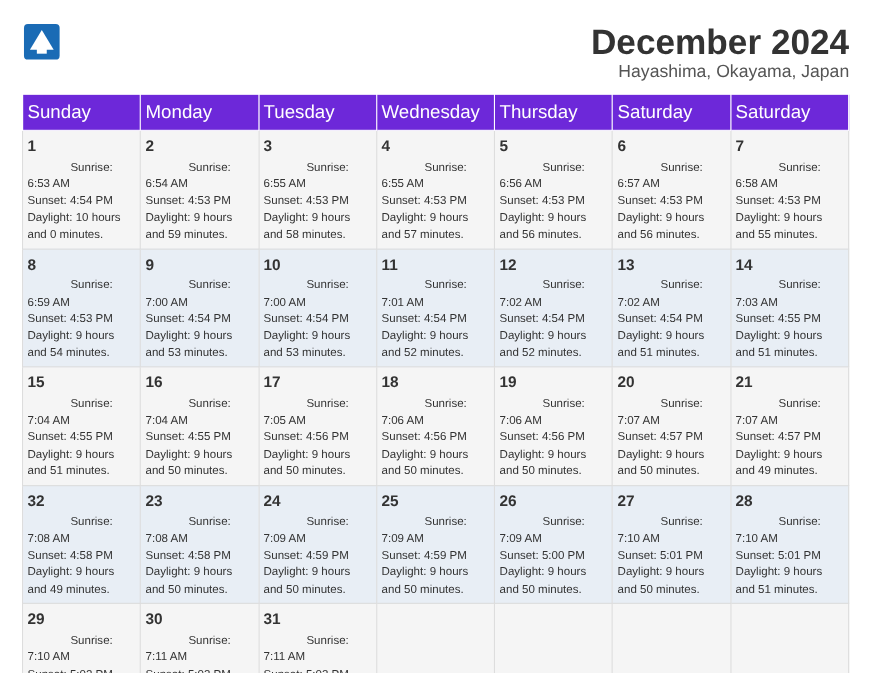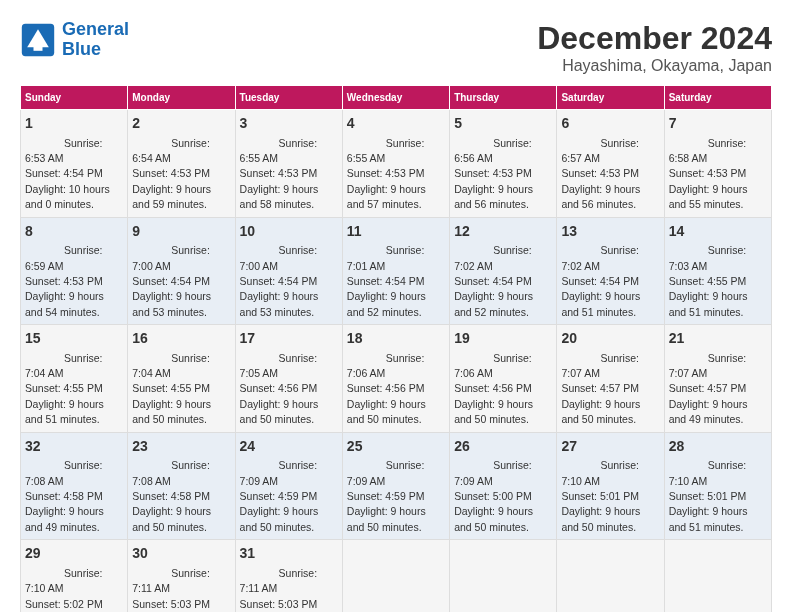--- a/index.html
+++ b/index.html
@@ -47,26 +47,26 @@
       font-size: 16px;
       font-weight: normal;
       color: #555;
     }
     table {
       width: 100%;
       border-collapse: collapse;
       font-size: 11px;
     }
     thead tr th {
-      background-color: #be185d;
+      background-color: #6d28d9;
       color: #fff;
       padding: 6px 4px;
       text-align: left;
-      font-size: 10px;
-      font-weight: bold;
+      font-size: 17px;
+      font-weight: normal;
       border: 1px solid #fff;
     }
     tbody tr td {
       vertical-align: top;
       padding: 4px 4px;
       border: 1px solid #ddd;
       color: #333;
       line-height: 1.4;
       width: 14.28%;
     }
@@ -91,24 +91,20 @@
 </head>
 <body>
 
 <div class="header">
   <div class="logo">
     <svg class="logo-icon" viewBox="0 0 40 40">
       <rect x="2" y="2" width="36" height="36" rx="4" fill="#1a6bb5"></rect>
       <polygon points="20,8 32,28 8,28" fill="white"></polygon>
       <rect x="15" y="22" width="10" height="10" fill="white"></rect>
     </svg>
-    <div class="logo-text">
-      <span>General</span><br>
-      <span style="color:#1a6bb5;">Blue</span>
-    </div>
   </div>
   <div class="title-block">
     <h1>December 2024</h1>
     <h2>Hayashima, Okayama, Japan</h2>
   </div>
 </div>
 
 <table>
   <thead>
     <tr>

